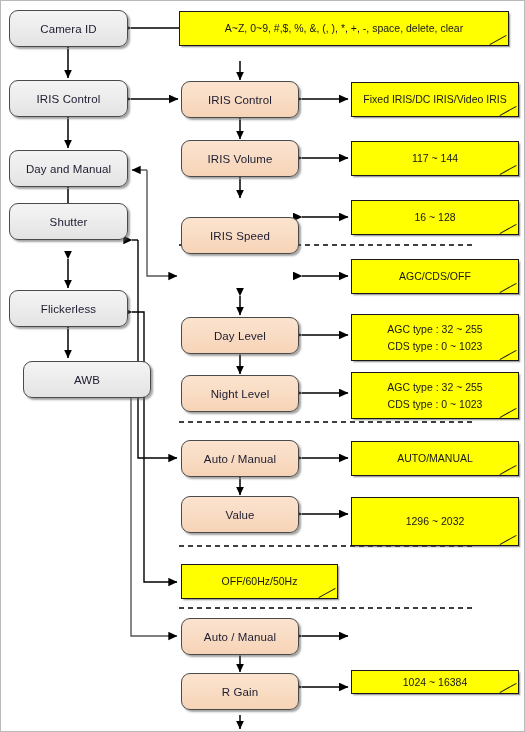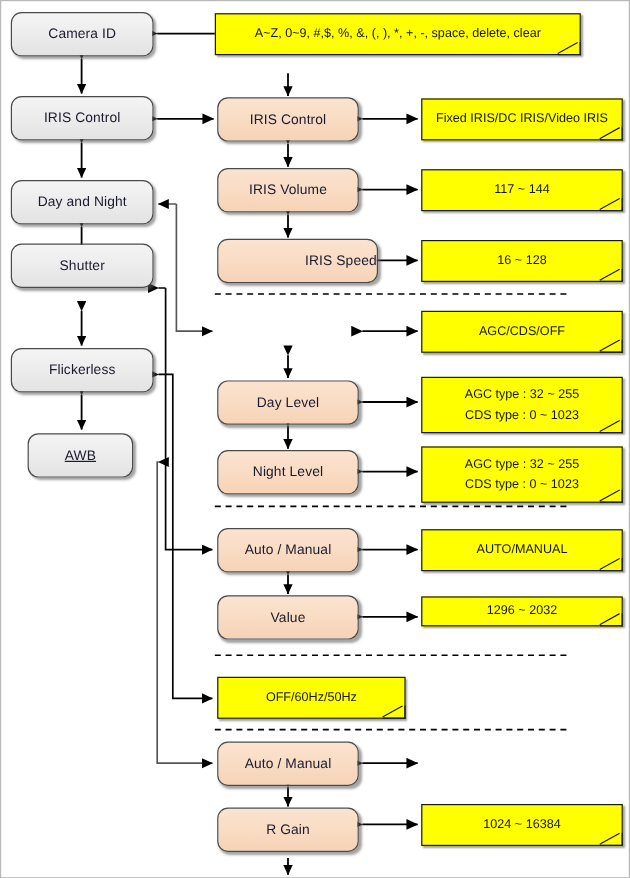--- a/index.html
+++ b/index.html
@@ -176,39 +176,39 @@
     </g>
   </svg>
 
   <div class="node menu" style="left:8px;  top:9px;   width:119px; height:37px;">
     <span>Camera ID</span>
   </div>
   <div class="node menu" style="left:8px;  top:79px;  width:119px; height:37px;">
     <span>IRIS Control</span>
   </div>
   <div class="node menu" style="left:8px;  top:149px; width:119px; height:37px;">
-    <span>Day and Night</span>
+    <span>Day and Manual</span>
   </div>
   <div class="node menu" style="left:8px;  top:202px; width:119px; height:37px;">
     <span>Shutter</span>
   </div>
   <div class="node menu" style="left:8px;  top:289px; width:119px; height:37px;">
     <span>Flickerless</span>
   </div>
-  <div class="node menu" style="left:22px; top:360px; width:88px; height:37px;text-decoration:underline;">
+  <div class="node menu" style="left:22px; top:360px; width:128px; height:37px;">
     <span>AWB</span>
   </div>
 
   <div class="node sub" style="left:180px; top:80px;  width:118px; height:37px;">
     <span>IRIS Control</span>
   </div>
   <div class="node sub" style="left:180px; top:139px; width:118px; height:37px;text-align:right;">
     <span>IRIS Volume</span>
   </div>
-  <div class="node sub" style="left:180px; top:198px; width:134px; height:37px;justify-content:flex-end;">
+  <div class="node sub" style="left:180px; top:216px; width:118px; height:37px;">
     <span>IRIS Speed</span>
   </div>
   <div class="node sub" style="left:180px; top:316px; width:118px; height:37px;">
     <span>Day Level</span>
   </div>
   <div class="node sub" style="left:180px; top:374px; width:118px; height:37px;">
     <span>Night Level</span>
   </div>
   <div class="node sub" style="left:180px; top:439px; width:118px; height:37px;">
     <span>Auto / Manual</span>
@@ -216,21 +216,21 @@
   <div class="node sub" style="left:180px; top:495px; width:118px; height:37px;">
     <span>Value</span>
   </div>
   <div class="node sub" style="left:180px; top:617px; width:118px; height:37px;">
     <span>Auto / Manual</span>
   </div>
   <div class="node sub" style="left:180px; top:672px; width:118px; height:37px;">
     <span>R Gain</span>
   </div>
 
-  <div class="note" style="left:178px; top:10px; width:305px; height:35px;justify-content:center;">
+  <div class="note" style="left:178px; top:10px; width:330px; height:35px;justify-content:center;">
     <div class="line">A~Z, 0~9, #,$, %, &amp;, (, ), *, +, -, space, delete, clear</div>
     <span class="fold"></span>
   </div>
 
   <div class="note" style="left:350px; top:81px; width:168px; height:35px;">
     <div class="line">Fixed IRIS/DC IRIS/Video IRIS</div>
     <span class="fold"></span>
   </div>
 
   <div class="note" style="left:350px; top:140px; width:168px; height:35px;">
@@ -258,29 +258,29 @@
     <div class="line">AGC type : 32 ~ 255</div>
     <div class="line">CDS type : 0 ~ 1023</div>
     <span class="fold"></span>
   </div>
 
   <div class="note" style="left:350px; top:440px; width:168px; height:35px;">
     <div class="line">AUTO/MANUAL</div>
     <span class="fold"></span>
   </div>
 
-  <div class="note" style="left:350px; top:496px; width:168px; height:25px;">
+  <div class="note" style="left:350px; top:496px; width:168px; height:49px;">
     <div class="line">1296 ~ 2032</div>
     <span class="fold"></span>
   </div>
 
   <div class="note" style="left:180px; top:563px; width:157px; height:35px;">
     <div class="line">OFF/60Hz/50Hz</div>
     <span class="fold"></span>
   </div>
 
 
-  <div class="note" style="left:350px; top:669px; width:168px; height:35px;">
+  <div class="note" style="left:350px; top:669px; width:168px; height:24px;">
     <div class="line">1024 ~ 16384</div>
     <span class="fold"></span>
   </div>
 
 </div>
 
 </body></html>

